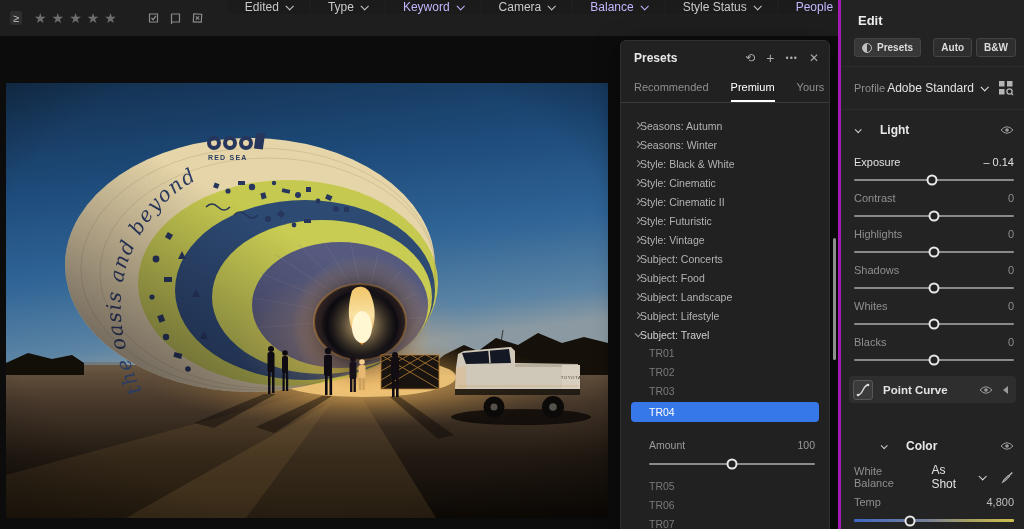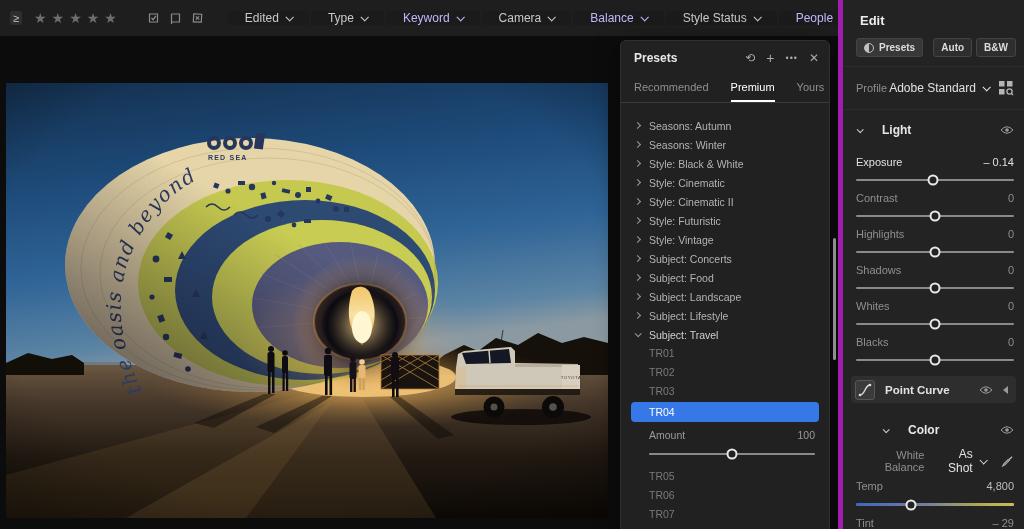--- a/index.html
+++ b/index.html
@@ -8,21 +8,21 @@
          font-family:"Liberation Sans",sans-serif;-webkit-font-smoothing:antialiased;}
 
   
   .toolbar{position:absolute;left:0;top:0;width:838px;height:36px;background:#1e1e1e;
            display:flex;align-items:center;color:#b9b9b9;font-size:12px;}
   .rating-op{margin-left:10px;font-size:11px;color:#cfcfcf;background:#2e2e2e;border-radius:2px;
              padding:1px 3px;line-height:12px;}
   .stars{display:flex;gap:5px;margin-left:12px;font-size:14px;color:#6d6d6d;}
   .stars span{cursor:pointer;}
   .flags{display:flex;gap:9px;margin-left:30px;align-items:center;}
-  .filters{display:flex;margin-left:24px;height:36px;align-items:center;}
+  .filters{display:flex;margin-left:24px;height:36px;align-items:flex-start;}
   .fitem{display:flex;align-items:center;gap:7px;padding:0 17px;background:#1b1b1b;margin-right:2px;
          color:#c9c9c9;cursor:pointer;white-space:nowrap;}
   .fitem.dim{color:#c4b5fd;}
   .chev{display:inline-block;width:6px;height:6px;border-right:1.4px solid currentColor;
         border-bottom:1.4px solid currentColor;transform:rotate(45deg) translateY(-1px);}
   .chev.right{transform:rotate(-45deg);}
   
   
   .photo{position:absolute;left:6px;top:83px;width:602px;height:435px;background:#10131a;}
 
@@ -33,38 +33,38 @@
   .pp-header{display:flex;align-items:center;height:30px;padding:4px 10px 0 13px;}
   .pp-title{font-size:12px;font-weight:bold;color:#e8e8e8;flex:1;}
   .pp-icons{display:flex;gap:11px;align-items:center;color:#aaa;font-size:12px;}
   .pp-icons span{cursor:pointer;line-height:12px;}
   .pp-tabs{display:flex;gap:22px;padding:10px 0 0 13px;font-size:11px;position:relative;}
   .pp-tab{color:#8f8f8f;cursor:pointer;padding-bottom:9px;position:relative;}
   .pp-tab.active{color:#fff;}
   .pp-tab.active::after{content:"";position:absolute;left:0;right:0;bottom:0;height:2px;background:#fff;}
   .pp-sep{height:1px;background:#3c3c3c;margin:0;}
   .pp-list{padding-top:13px;}
-  .prow{display:flex;align-items:center;gap:9px;height:19px;padding-left:14px;font-size:10.5px;
+  .prow{display:flex;align-items:center;height:19px;padding-left:14px;font-size:10.5px;
         color:#b3b3b3;cursor:pointer;}
   .prow .chev{width:5px;height:5px;color:#9a9a9a;}
   .trow{height:19px;line-height:19px;padding-left:28px;font-size:10.5px;color:#7a7a7a;cursor:pointer;}
   .trow.selected{height:20px;line-height:20px;margin:1px 10px;padding-left:18px;background:#3778e8;
                  border-radius:4px;color:#fff;}
-  .amount{padding:6px 14px 8px 28px;}
+  .amount{padding:16px 14px 8px 28px;}
   .amount-head{display:flex;justify-content:space-between;font-size:10.5px;color:#9a9a9a;}
   .atrack{position:relative;height:2px;background:#8a8a8a;border-radius:1px;margin-top:12px;margin-bottom:4px;}
   .sknob{position:absolute;top:50%;width:11px;height:11px;border:2px solid #e8e8e8;background:#222;
          border-radius:50%;transform:translate(-50%,-50%);cursor:pointer;}
 
   
   .vscroll{position:absolute;left:833px;top:238px;width:3px;height:122px;background:#8f8f8f;border-radius:2px;}
 
   
   .edit-panel{position:absolute;left:838px;top:0;width:186px;height:529px;background:#232323;
-              color:#bdbdbd;border-left:5px solid #a21caf;}
+              color:#bdbdbd;border-left:3px solid #a21caf;}
   .edit-title{font-size:13px;font-weight:bold;color:#ececec;padding:13px 0 10px 17px;}
   .edit-actions{display:flex;align-items:center;padding:0 8px 0 13px;}
   .btn{background:#383838;border:1px solid #444;border-radius:3px;color:#dcdcdc;font-size:10px;
        font-weight:bold;padding:3px 7px;cursor:pointer;display:flex;align-items:center;gap:5px;}
   .btn.ghost{background:#2e2e2e;}
   .half-circle{width:10px;height:10px;border:1px solid #c0c0c0;border-radius:50%;
                background:linear-gradient(90deg,#c0c0c0 50%,transparent 50%);}
   .spacer{flex:1;}
   .divider{height:1px;background:#1a1a1a;border-bottom:1px solid #2b2b2b;margin-top:9px;}
   .profile-row{display:flex;align-items:center;height:42px;padding:0 10px 0 13px;gap:2px;}
@@ -78,21 +78,21 @@
   .srow .bright{color:#e0e0e0;}
   .strack{position:relative;height:2px;background:#8a8a8a;border-radius:1px;margin-top:11px;margin-bottom:2px;}
   .strack.grad-temp{height:3px;background:linear-gradient(90deg,#3f66c4,#77809a 45%,#a8a060 72%,#cdbd50);}
   .pcurve{display:flex;align-items:center;gap:10px;height:27px;background:#2e2e2e;border-radius:4px;
           margin:15px 8px 0 8px;padding:0 8px 0 4px;cursor:pointer;}
   .pc-btn{width:20px;height:20px;background:#3b3b3b;border:1px solid #575757;border-radius:3px;
           display:flex;align-items:center;justify-content:center;cursor:pointer;}
   .pc-label{flex:1;font-size:11.5px;font-weight:bold;color:#e2e2e2;}
   .tri-left{width:0;height:0;border-top:4px solid transparent;border-bottom:4px solid transparent;
             border-right:5px solid #9a9a9a;cursor:pointer;}
-  .wb-row{display:flex;align-items:center;height:24px;padding:0 10px 0 13px;gap:8px;margin-top:4px;text-align:right;}
+  .wb-row{display:flex;align-items:center;height:24px;padding:0 10px 0 13px;gap:8px;margin-top:4px;}
   .eye{cursor:pointer;display:inline-flex;}
   svg text{font-family:"Liberation Sans",sans-serif;}
 </style>
 </head>
 <body>
 
 <div class="stage">
 
   <div class="toolbar">
     <span class="rating-op">≥</span>
@@ -574,21 +574,21 @@
       <span class="pc-label">Point Curve</span>
       <span class="eye">
         <svg width="14" height="10" viewBox="0 0 14 10">
             <path d="M1,5 Q7,-1.5 13,5 Q7,11.5 1,5 Z" fill="none" stroke="#9a9a9a"></path>
             <circle cx="7" cy="5" r="1.8" fill="#9a9a9a"></circle>
           </svg>
       </span>
       <span class="tri-left"></span>
     </div>
 
-    <div class="sec-head" style="margin-top:12px;padding-left:40px;">
+    <div class="sec-head" style="margin-top:28px;padding-left:40px;">
       <span class="chev"></span>
       <span class="sec-title">Color</span>
       <span class="eye">
         <svg width="14" height="10" viewBox="0 0 14 10">
             <path d="M1,5 Q7,-1.5 13,5 Q7,11.5 1,5 Z" fill="none" stroke="#9a9a9a"></path>
             <circle cx="7" cy="5" r="1.8" fill="#9a9a9a"></circle>
           </svg>
       </span>
     </div>
 

